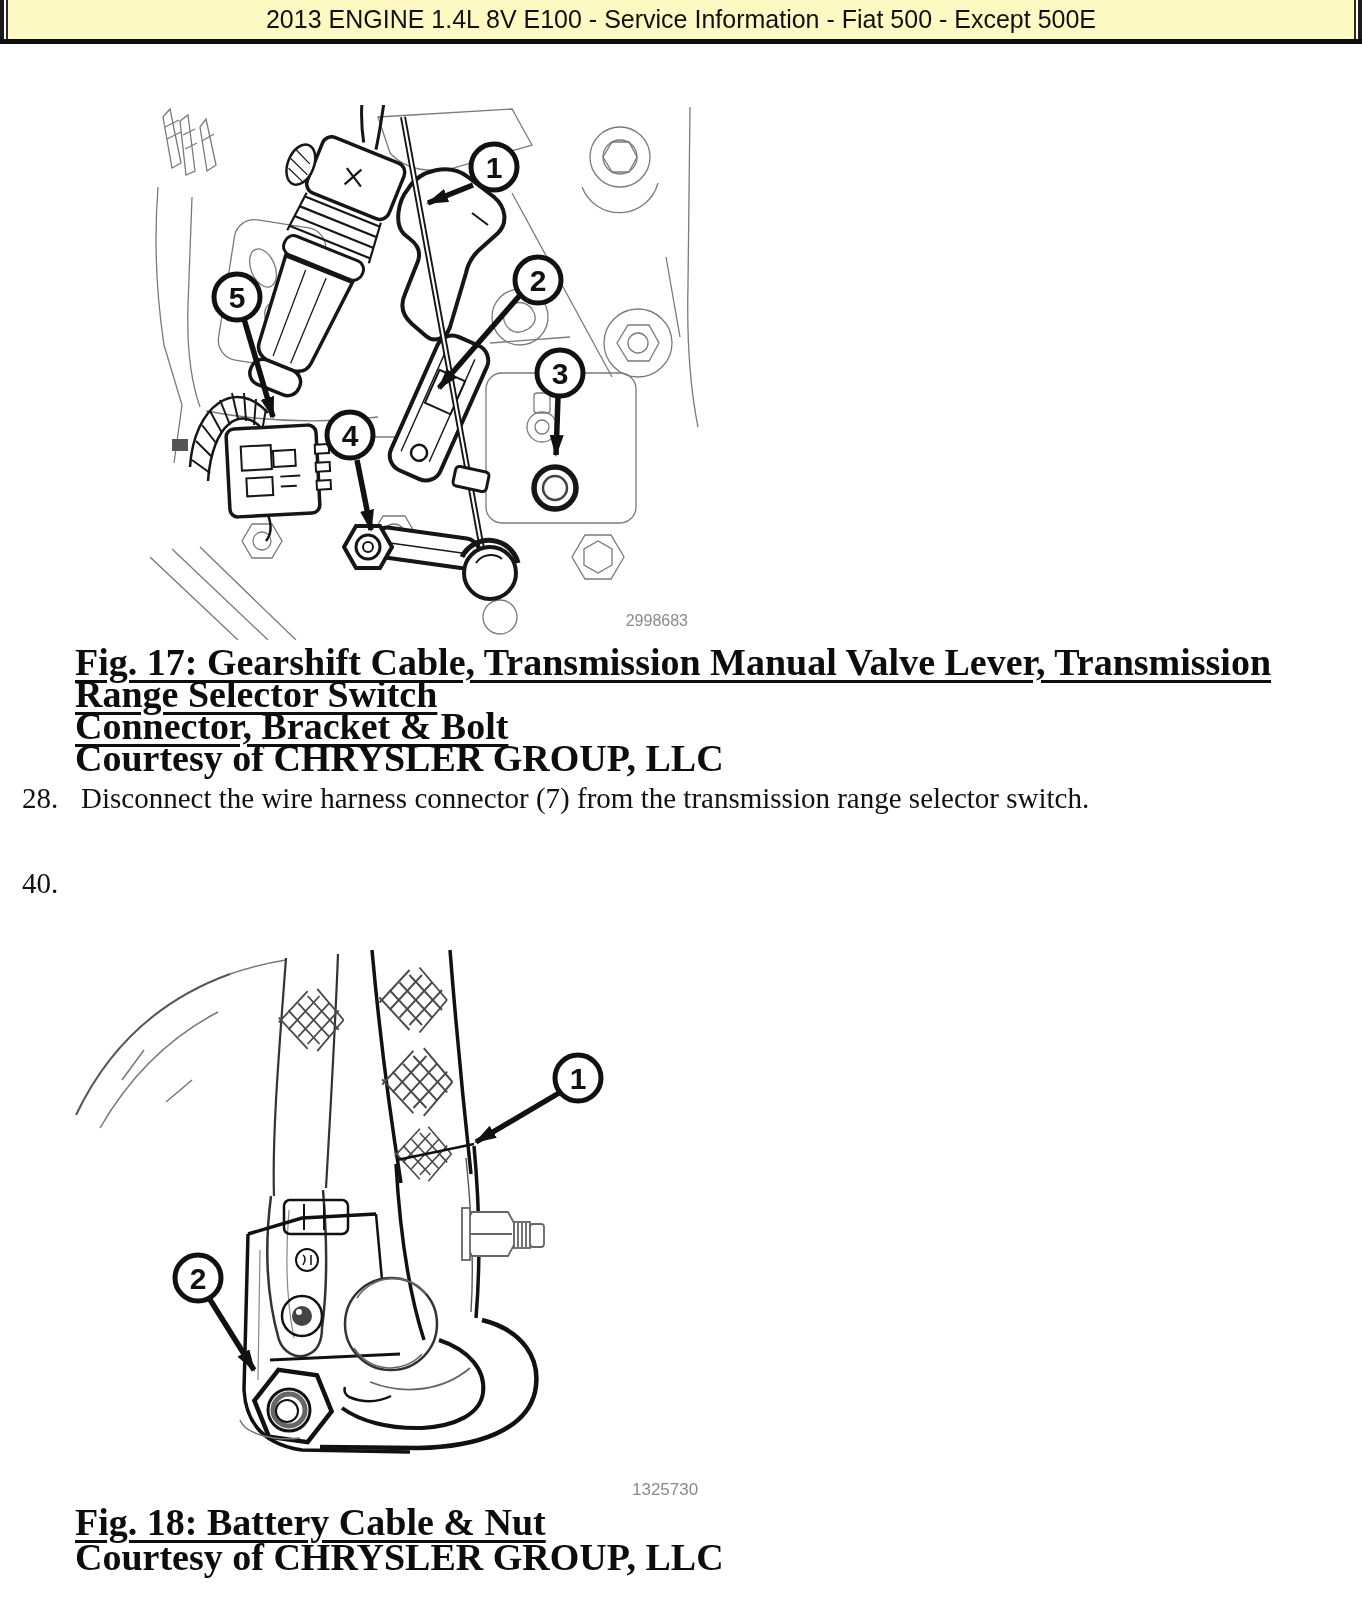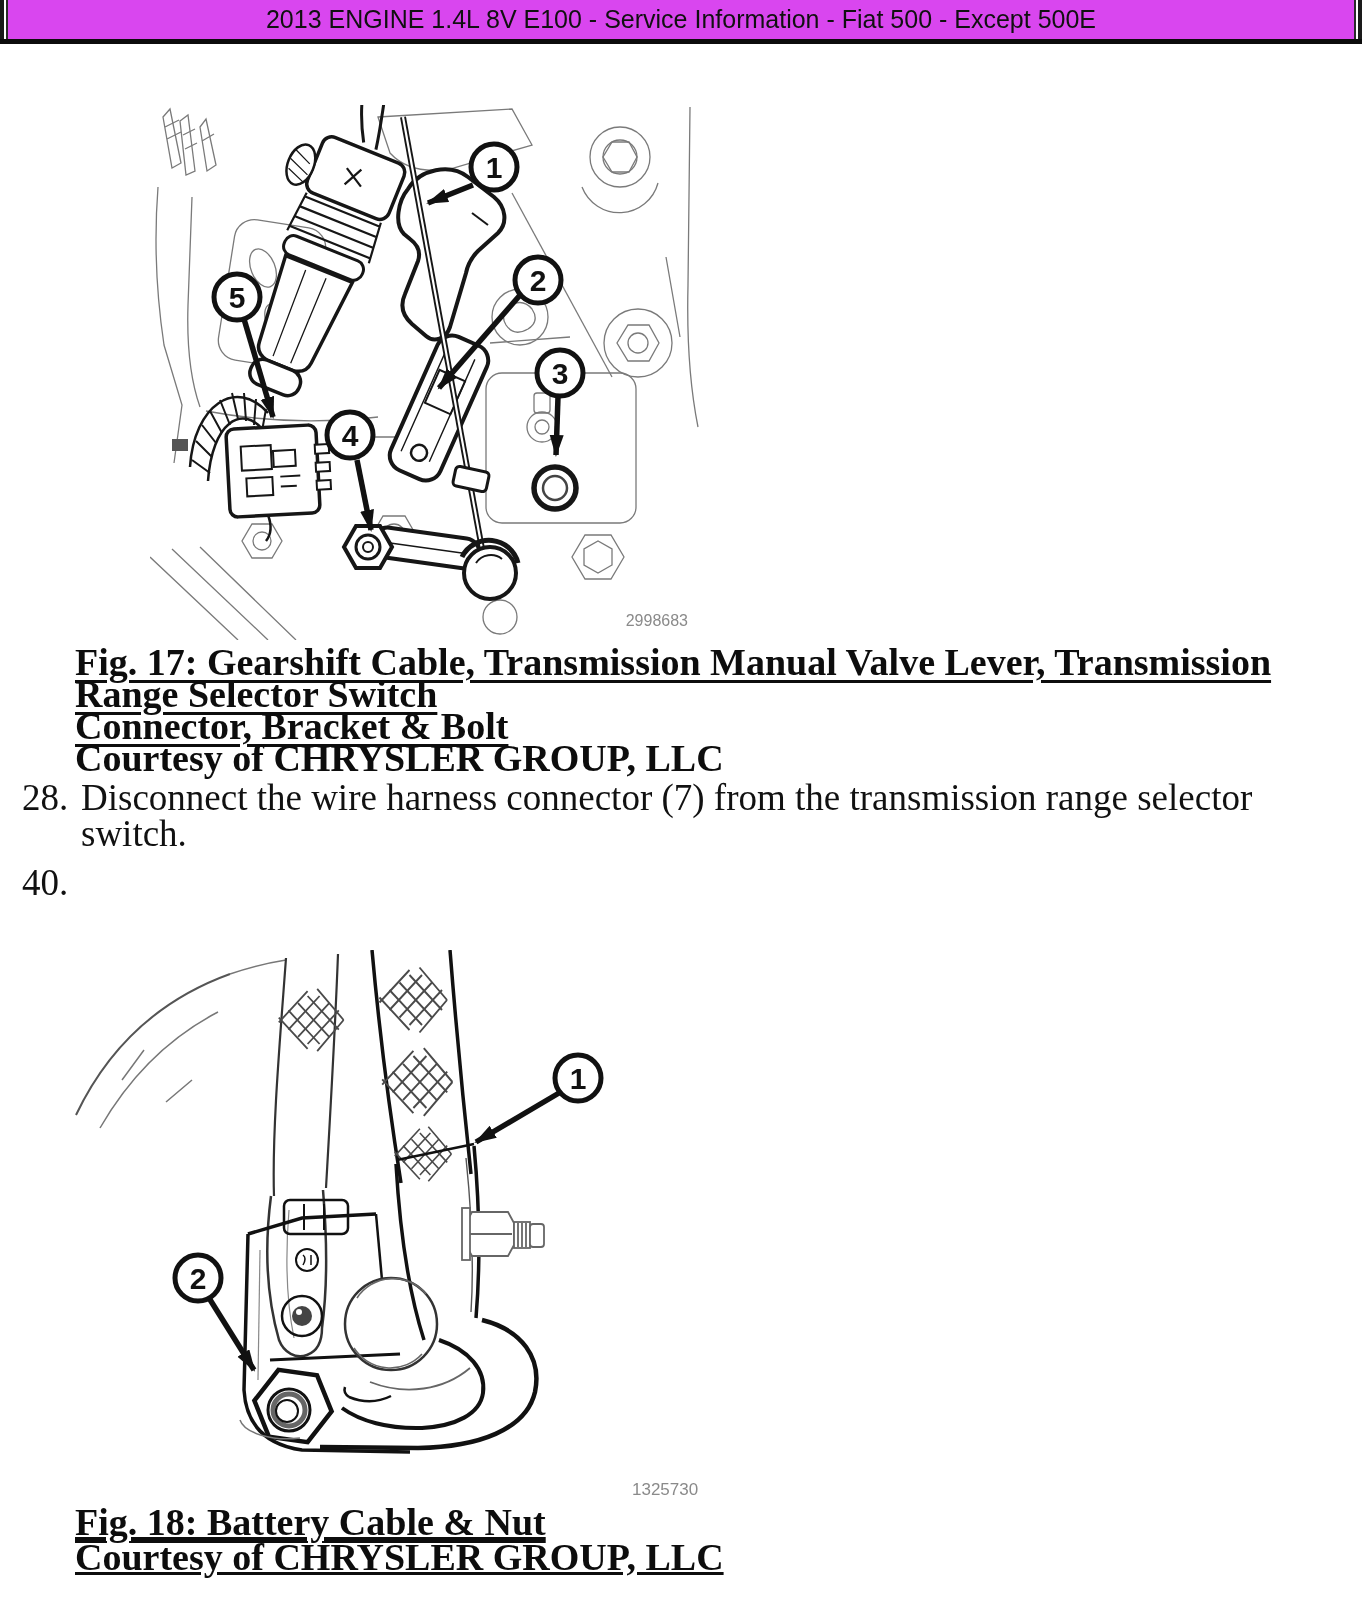--- a/index.html
+++ b/index.html
@@ -1,33 +1,33 @@
 <!DOCTYPE html>
 <html><head>
 <meta charset="utf-8">
 <style>
   html,body{margin:0;padding:0;background:#fff;}
   #page{position:relative;width:1362px;height:1599px;background:#fff;overflow:hidden;
         font-family:"Liberation Serif",serif;color:#111;}
   
   .edge-tick{position:absolute;top:0;width:4px;height:44px;background:#1a1a1a;}
-  .header-box{position:absolute;left:6px;right:6px;top:0;height:39px;background:#d946ef;
+  .header-box{position:absolute;left:6px;right:6px;top:0;height:39px;background:#fef9c3;
               border-left:2px solid #2b2b2b;border-right:2px solid #2b2b2b;}
   .header-rule{position:absolute;left:0;top:39px;width:100%;height:5px;background:#0c0c0c;}
   .header-title{position:absolute;left:0;right:0;top:5px;text-align:center;
                 font-family:"Liberation Sans",sans-serif;font-size:25px;color:#101010;}
   
   .fig{position:absolute;}
   .watermark{position:absolute;font-family:"Liberation Sans",sans-serif;font-size:17px;color:#8a8a8a;}
   
   .caption{position:absolute;left:75px;font-weight:bold;font-size:38px;line-height:32px;color:#0d0d0d;width:1280px;}
   .caption .u{text-decoration:underline;text-decoration-thickness:2.5px;text-underline-offset:5px;}
   .caption18{line-height:35px;}
   
-  .step{position:absolute;left:0;width:1362px;height:38px;font-size:37px;line-height:36px;}
+  .step{position:absolute;left:0;width:1362px;height:38px;font-size:29px;line-height:36px;}
   .step .num{position:absolute;left:22px;}
   .step .txt{position:absolute;left:81px;}
   svg text.co{font-family:"Liberation Sans",sans-serif;font-weight:bold;font-size:30px;fill:#111;
               text-anchor:middle;}
   svg text.wm{font-family:"Liberation Sans",sans-serif;font-size:16px;fill:#8a8a8a;}
 </style>
 </head>
 <body>
 
 <div id="page">
@@ -285,18 +285,18 @@
       <text class="co" x="508" y="139">1</text>
     </g>
     <g>
       <circle cx="128" cy="328" r="23" fill="#fff" stroke="#111" stroke-width="5"></circle>
       <text class="co" x="128" y="339">2</text>
     </g>
   </svg>
 
   <div class="watermark" style="left:632px;top:1480px;">1325730</div>
 
-  <div class="caption caption18" style="top:1505px;text-decoration:underline;">
+  <div class="caption caption18" style="top:1505px;">
     <div class="u">Fig. 18: Battery Cable &amp; Nut</div>
     <div>Courtesy of CHRYSLER GROUP, LLC</div>
   </div>
 
 </div>
 
 </body></html>

